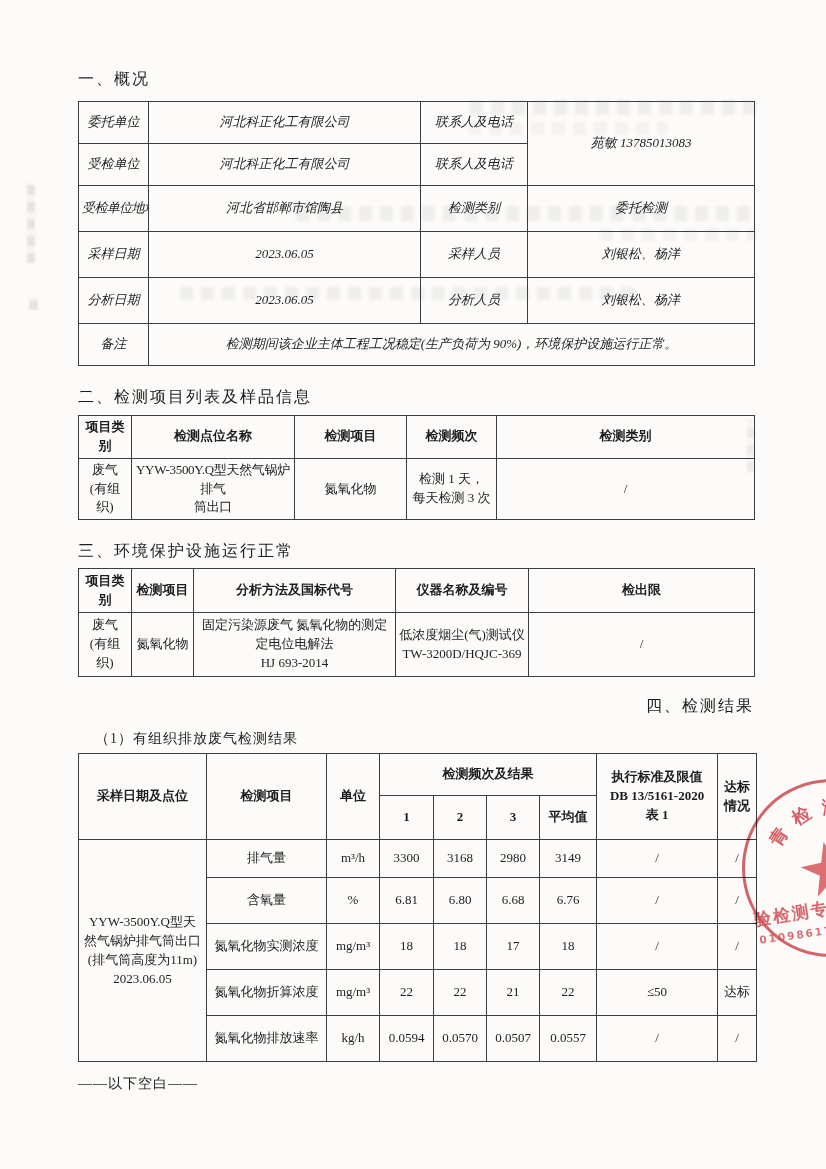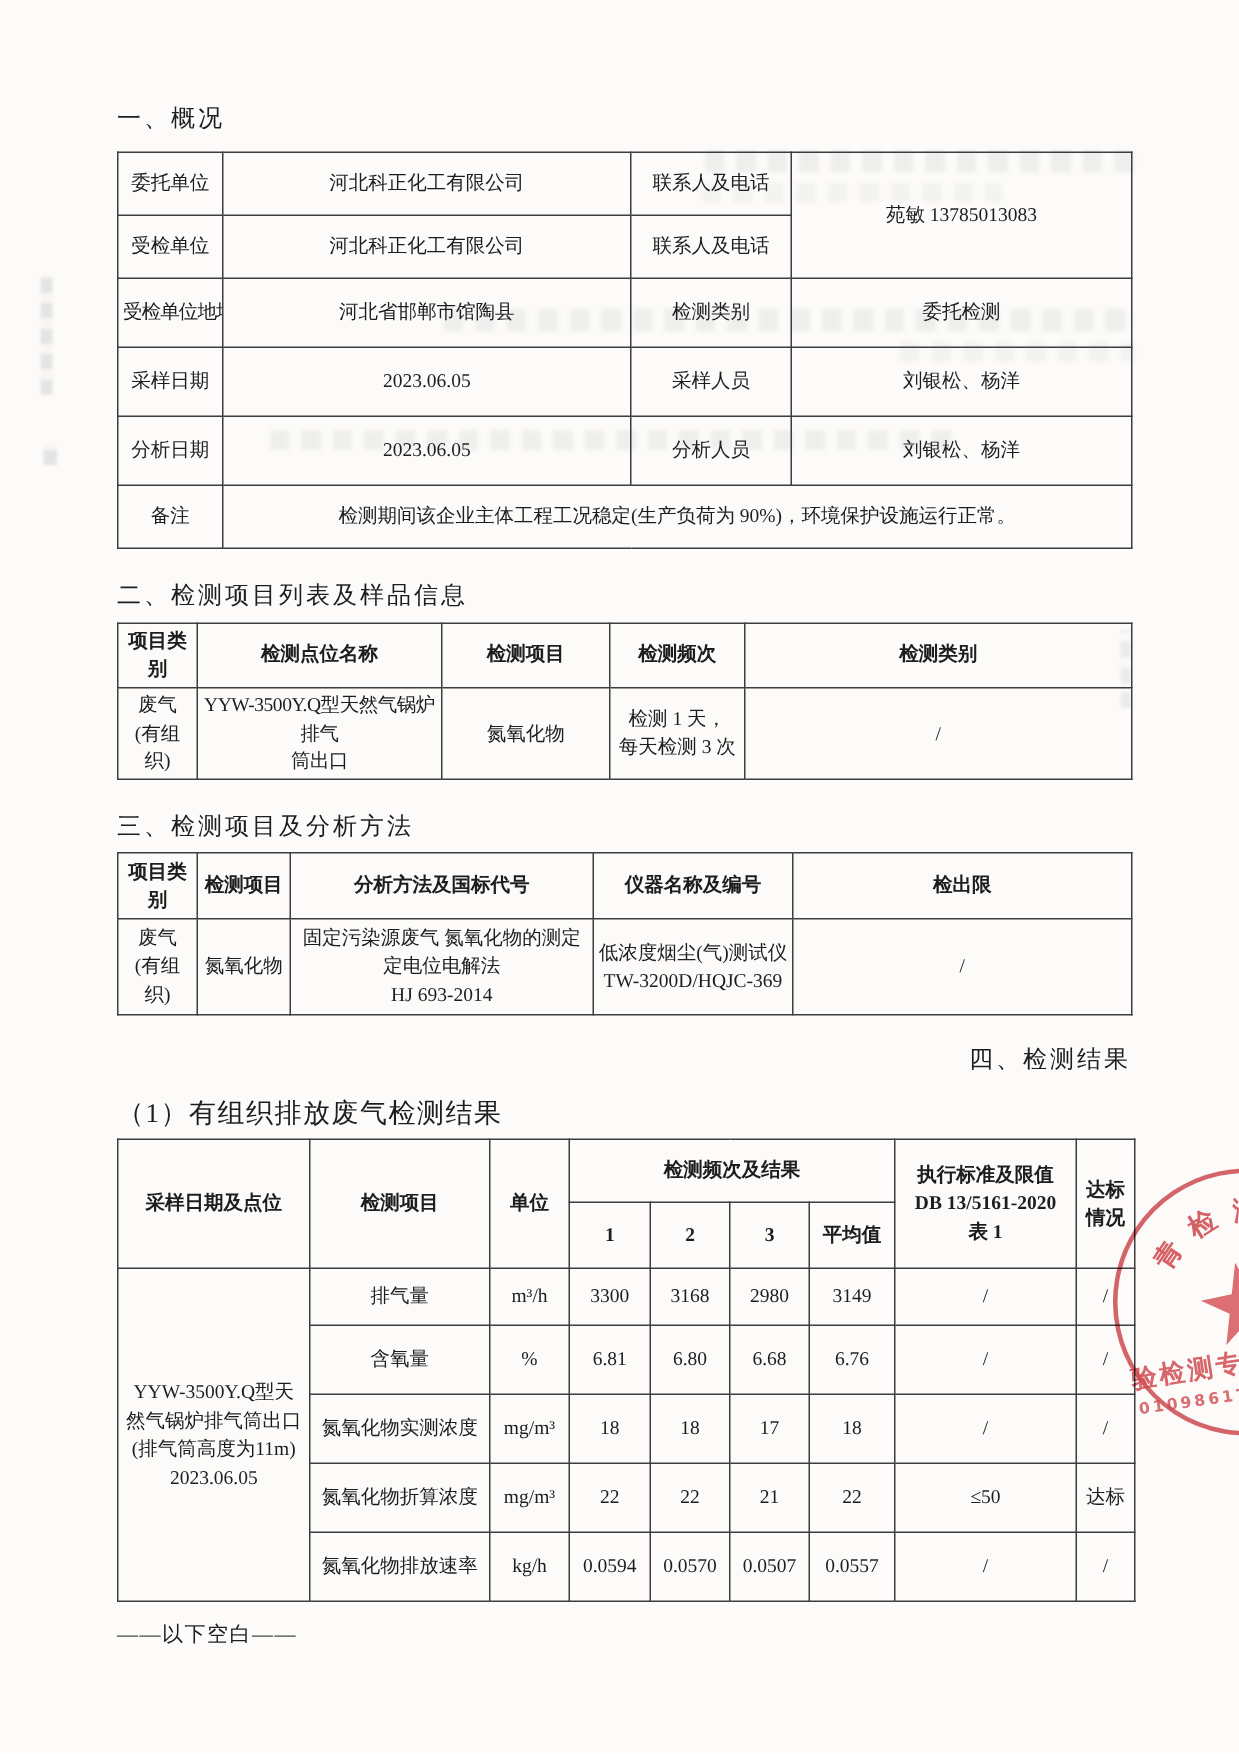--- a/index.html
+++ b/index.html
@@ -4,21 +4,21 @@
 <style>
   html,body{margin:0;padding:0;}
   body{background:#ffffff;font-family:"Liberation Serif","DejaVu Serif",serif;color:#1d1d1d;}
   .page{position:relative;width:826px;height:1169px;background:#fcfbf9;overflow:hidden;margin:0 auto;}
   .content{position:absolute;left:78px;top:48px;width:676px;}
   .doc-header{display:flex;justify-content:space-between;align-items:flex-end;font-size:13px;
     border-bottom:2px solid #4c4c4c;padding-bottom:6px;letter-spacing:.3px;}
   .doc-header .pg{letter-spacing:2px;margin-right:60px;}
   .sec-title{font-family:"Liberation Sans","DejaVu Sans",sans-serif;font-weight:400;font-size:16px;
     letter-spacing:2px;margin-top:21px;}
-  .sub-title{font-size:18px;margin-top:13px;letter-spacing:1px;}
+  .sub-title{font-size:14px;margin-top:13px;letter-spacing:1px;margin-left:17px;}
   table.t{border-collapse:collapse;table-layout:fixed;width:676px;margin-top:8px;}
   table.t4w{width:678px;}
   table.t td,table.t th{border:1px solid #3d3d3d;text-align:center;vertical-align:middle;
     font-size:13px;font-weight:normal;padding:2px 3px;line-height:1.45;overflow:hidden;}
   table.t th{font-weight:700;}
   .pre{white-space:pre-line;}
   .tight{letter-spacing:-0.6px;white-space:nowrap;font-size:12px;}
   .pt{letter-spacing:-0.3px;font-size:12.6px;}
   .small{font-size:12.4px;}
   .footer-blank{margin-top:13px;font-size:14px;letter-spacing:1px;}
@@ -53,21 +53,21 @@
   <div class="bleed" style="left:180px;top:287px;width:462px;height:13px;"></div>
   <div class="streak" style="left:27px;top:183px;width:8px;height:80px;"></div>
   <div class="streak" style="left:29px;top:296px;width:9px;height:14px;"></div>
   <div class="streak" style="left:747px;top:420px;width:7px;height:52px;opacity:.4;"></div>
 
   <div class="content">
 
 
     <div class="sec-title">一、概况</div>
 
-    <table class="t" style="margin-top:11px;">
+    <table class="t" style="margin-top:11px;font-style:italic;">
       <colgroup>
           <col style="width:70px;">
           <col style="width:272px;">
           <col style="width:107px;">
           <col style="width:227px;">
         </colgroup>
       <tbody>
           <tr style="height:42px;">
         <td>委托单位</td>
         <td>河北科正化工有限公司</td>
@@ -128,21 +128,21 @@
         <td class="pre pt">YYW-3500Y.Q型天然气锅炉排气
 筒出口</td>
         <td>氮氧化物</td>
         <td class="pre">检测 1 天，
 每天检测 3 次</td>
         <td>/</td>
       </tr>
     </tbody>
       </table>
 
-    <div class="sec-title" style="margin-top:21px;">三、检测项目及分析方法</div>
+    <div class="sec-title" style="margin-top:21px;">三、环境保护设施运行正常</div>
 
     <table class="t" style="margin-top:6px;">
       <colgroup>
           <col style="width:53px;">
           <col style="width:62px;">
           <col style="width:202px;">
           <col style="width:133px;">
           <col style="width:226px;">
         </colgroup>
       <tbody>

